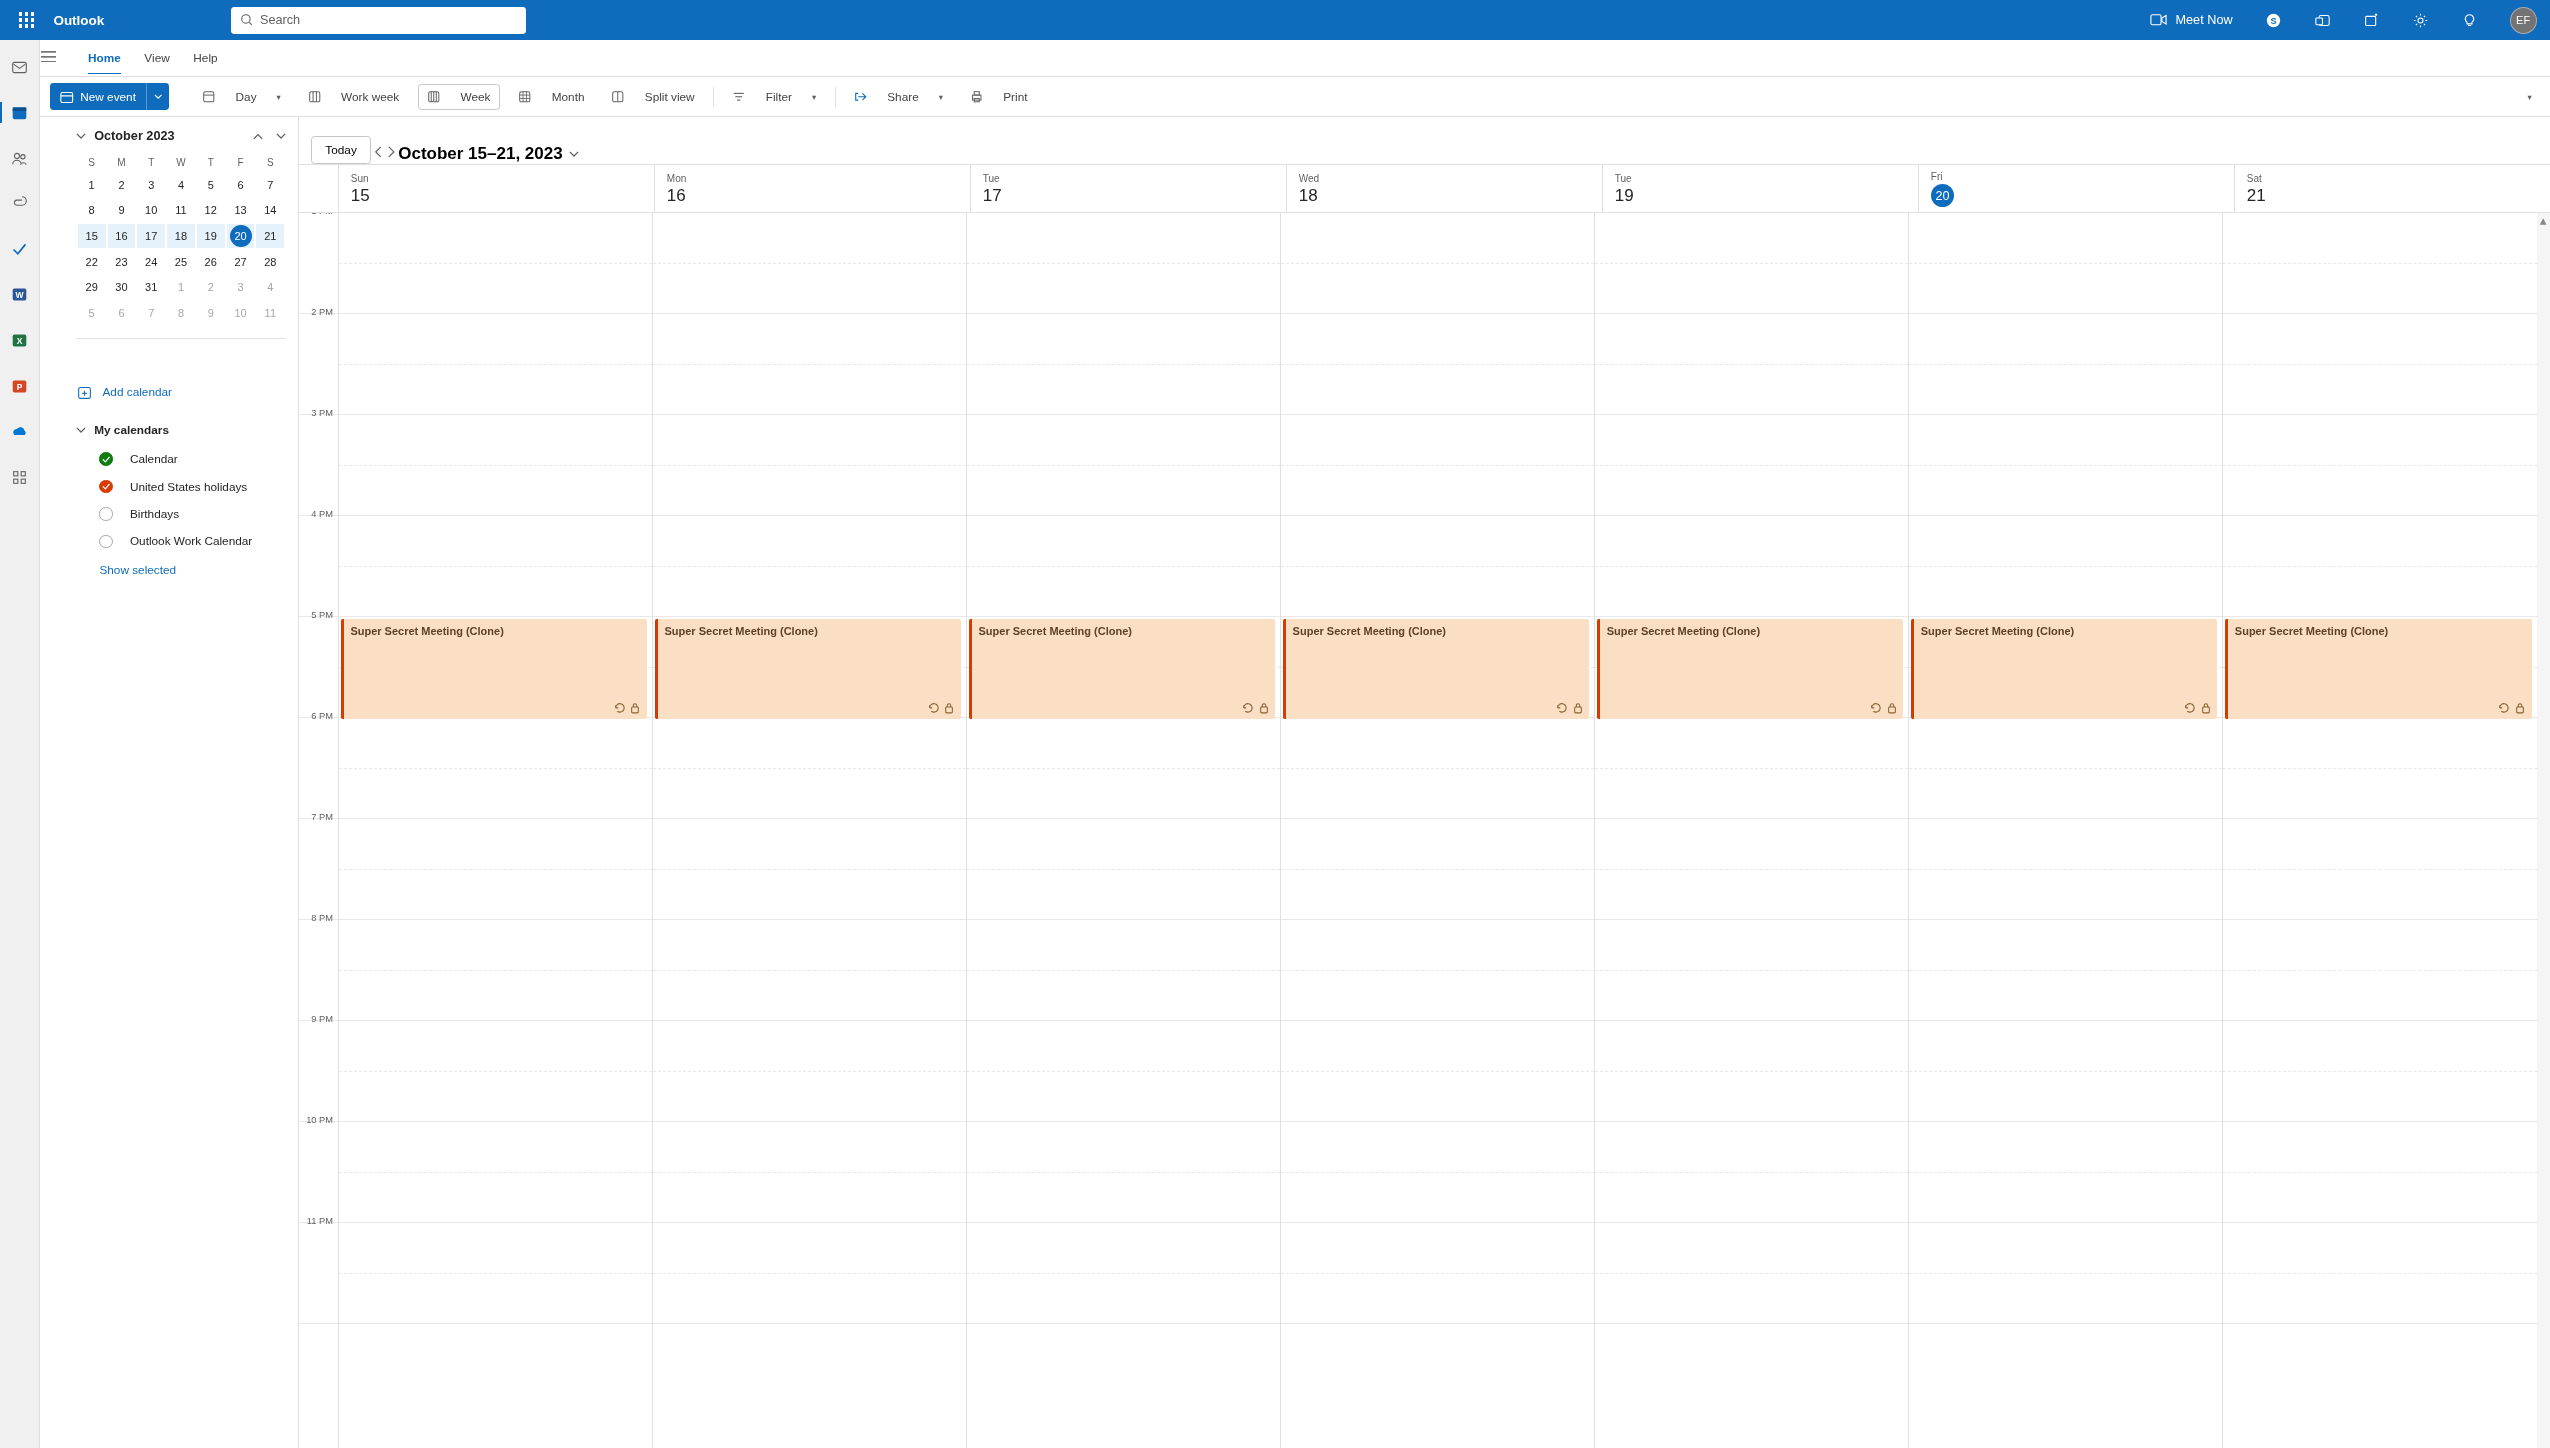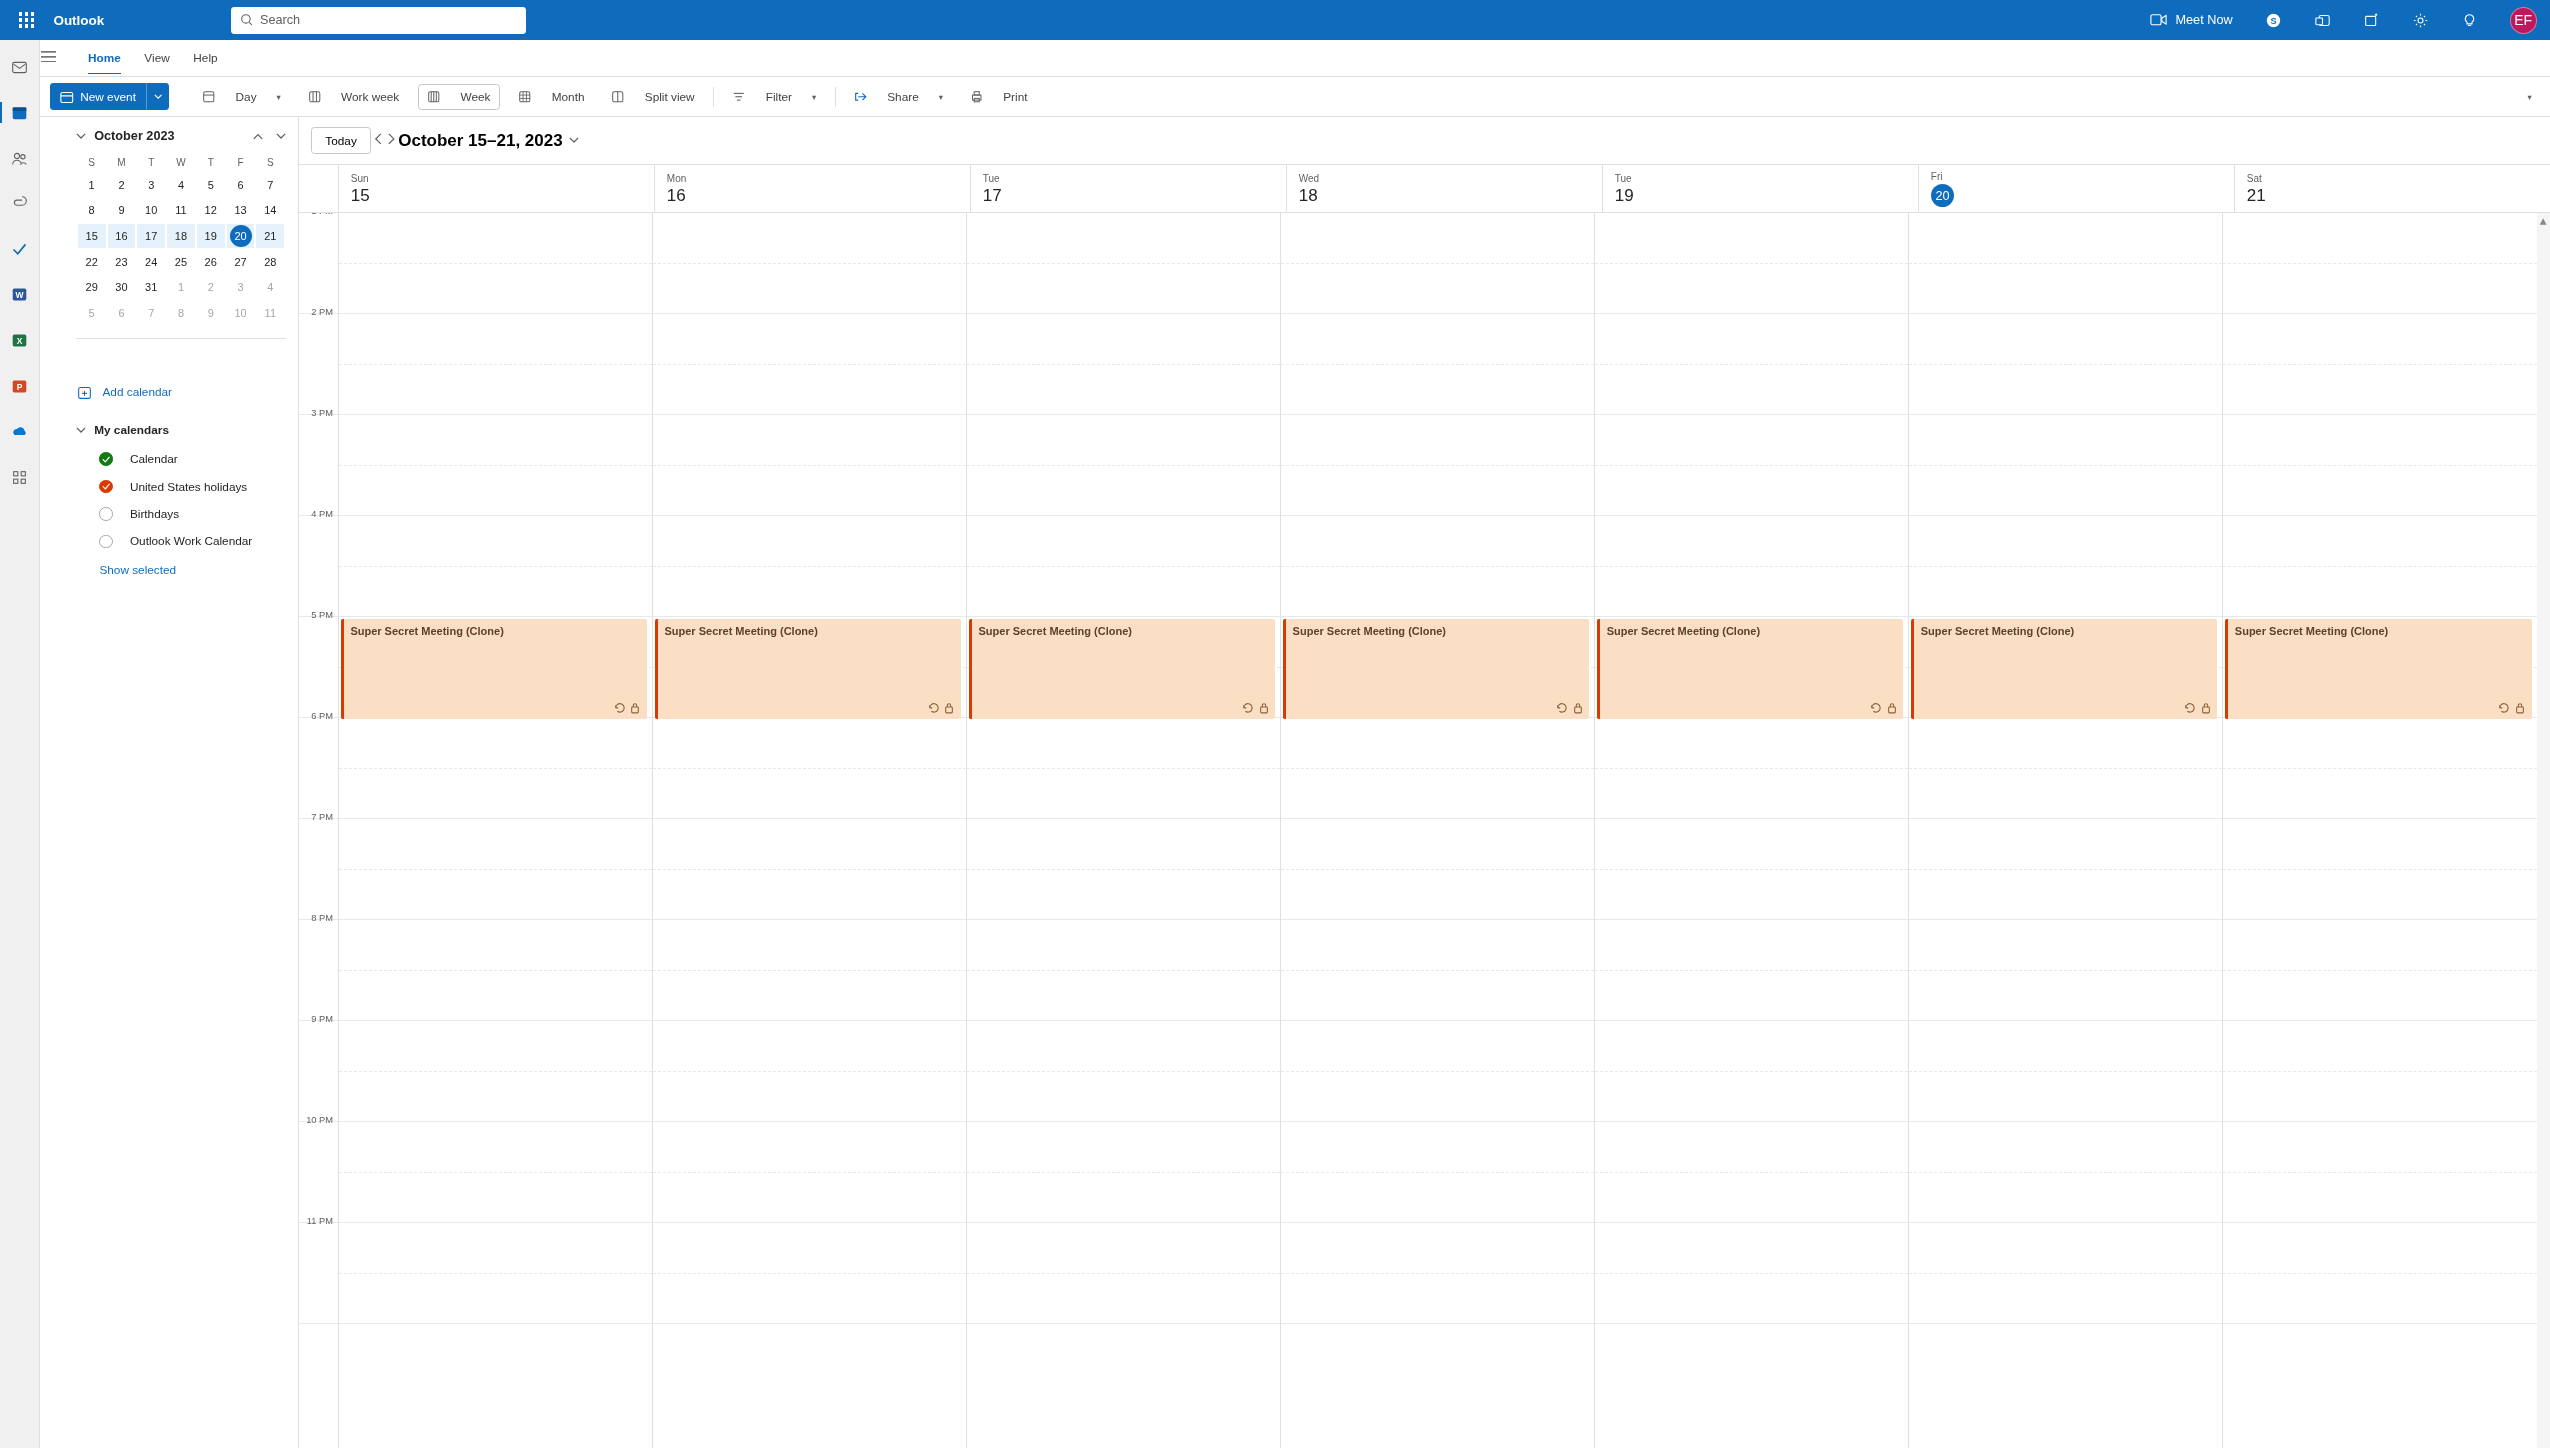--- a/index.html
+++ b/index.html
@@ -79,26 +79,26 @@
       display: flex;
       align-items: center;
       gap: 8.4px;
       cursor: pointer;
       font-size: 12.7px;
     }
     .avatar {
       width: 27px;
       height: 27px;
       border-radius: 50%;
-      background: #be185d;
+      background: #737373;
       color: #fff;
       display: flex;
       align-items: center;
       justify-content: center;
-      font-size: 14px;
+      font-size: 11px;
       border: 0.8px solid rgba(255,255,255,0.4);
     }
     .main-area {
       display: flex;
       height: calc(100% - 40px);
     }
     .app-rail {
       width: 40px;
       background: #f0f0f0;
       border-right: 0.8px solid #e0e0e0;
@@ -313,21 +313,21 @@
     }
     .calendar-main {
       flex: 1;
       display: flex;
       flex-direction: column;
       border-left: 0.8px solid #e0e0e0;
     }
     .date-nav-row {
       height: 47px;
       display: flex;
-      align-items: center;
+      align-items: flex-end;
       padding: 0 11.8px;
       gap: 0;
     }
     .today-btn {
       border: 0.8px solid #c7c7c7;
       border-radius: 3.4px;
       padding: 5.9px 13.5px;
       cursor: pointer;
       font-size: 11.8px;
     }

